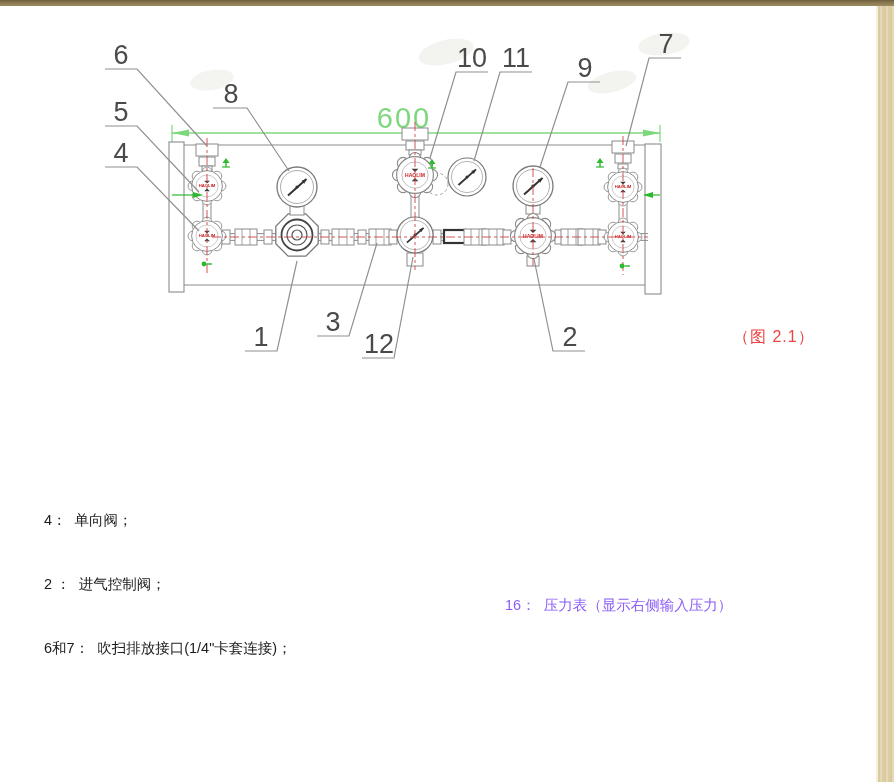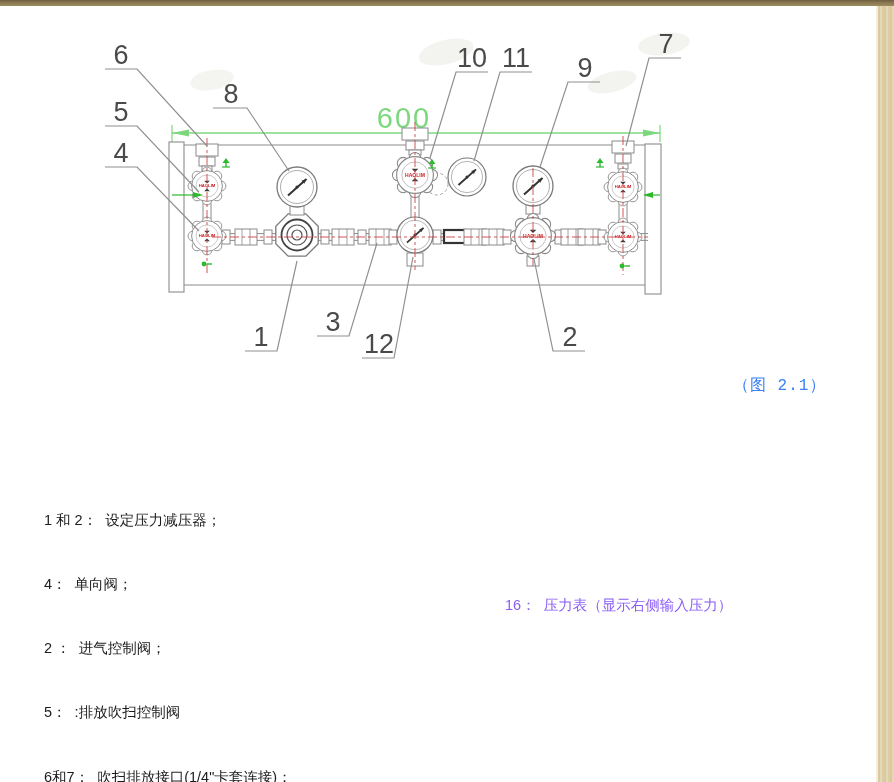--- a/index.html
+++ b/index.html
@@ -16,23 +16,22 @@
   .border-right {
     position:absolute; left:878px; top:6px; width:16px; height:776px;
     background:repeating-linear-gradient(90deg,#d9caa0 0 2px,#e5d8b4 2px 4px,#dccda4 4px 6px);
   }
   .border-right-gap {
     position:absolute; left:876px; top:6px; width:2px; height:776px; background:#f4efdf;
   }
   svg.diagram { position:absolute; left:0; top:0; }
   .caption {
     position:absolute; left:733px; top:327px;
-    font-family:Liberation Mono, monospace; font-size:16px; color:#3b82f6;
+    font-family:Liberation Sans, sans-serif; font-size:16px; color:#ef4444;
     letter-spacing:1px;
-    margin-top:48px;
   }
   .heading {
     position:absolute; left:44px; top:422px;
     font-family:"Liberation Serif", serif; font-size:20px; color:#111;
   }
   .notes {
     position:absolute; left:44px; top:467px;
     font-size:14.5px; color:#1c1c1c; line-height:21.4px; white-space:pre;
   }
   .note-right {
@@ -247,24 +246,22 @@
       <text x="333" y="331">3</text>
       <text x="379" y="353">12</text>
       <text x="570" y="346">2</text>
     </g>
   </svg>
 
   <div class="caption">（图 2.1）</div>
 
 
   <div class="notes">
-    <div>1 和 2：  设定压力减压器；</div>
     <div>4：  单向阀；</div>
     <div>2 ：  进气控制阀；</div>
-    <div>5：  :排放吹扫控制阀</div>
     <div>6和7：  吹扫排放接口(1/4"卡套连接)；</div>
     
     
     
     
   </div>
 
   <div class="note-right">16：  压力表（显示右侧输入压力）</div>
 
 </div>

